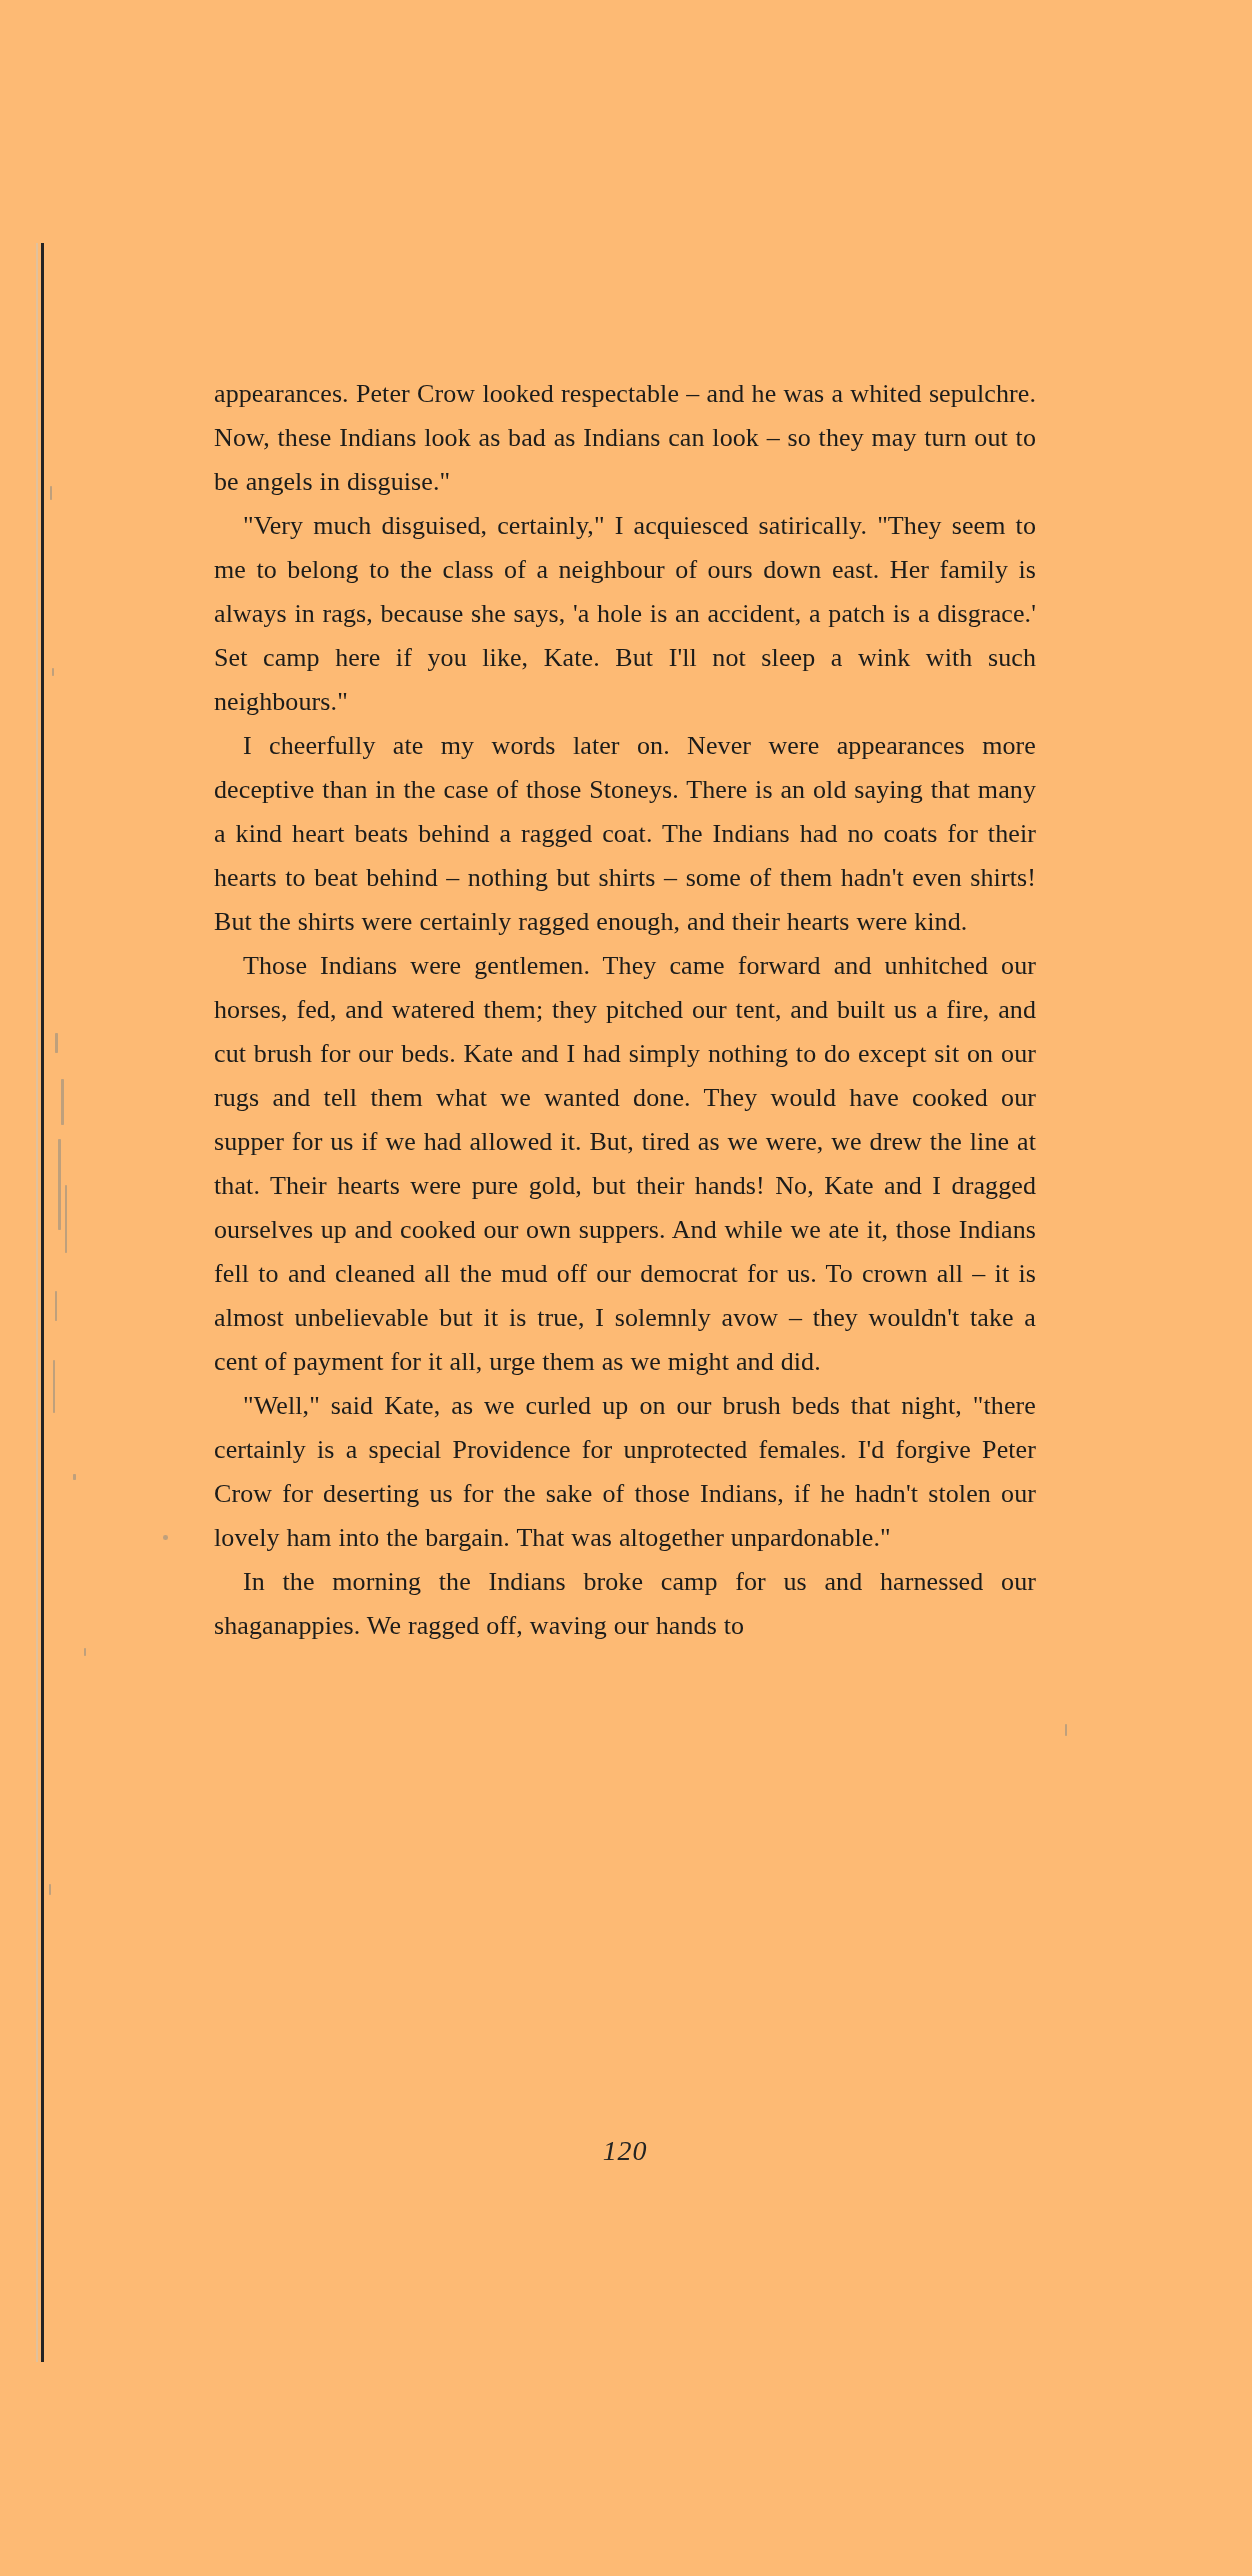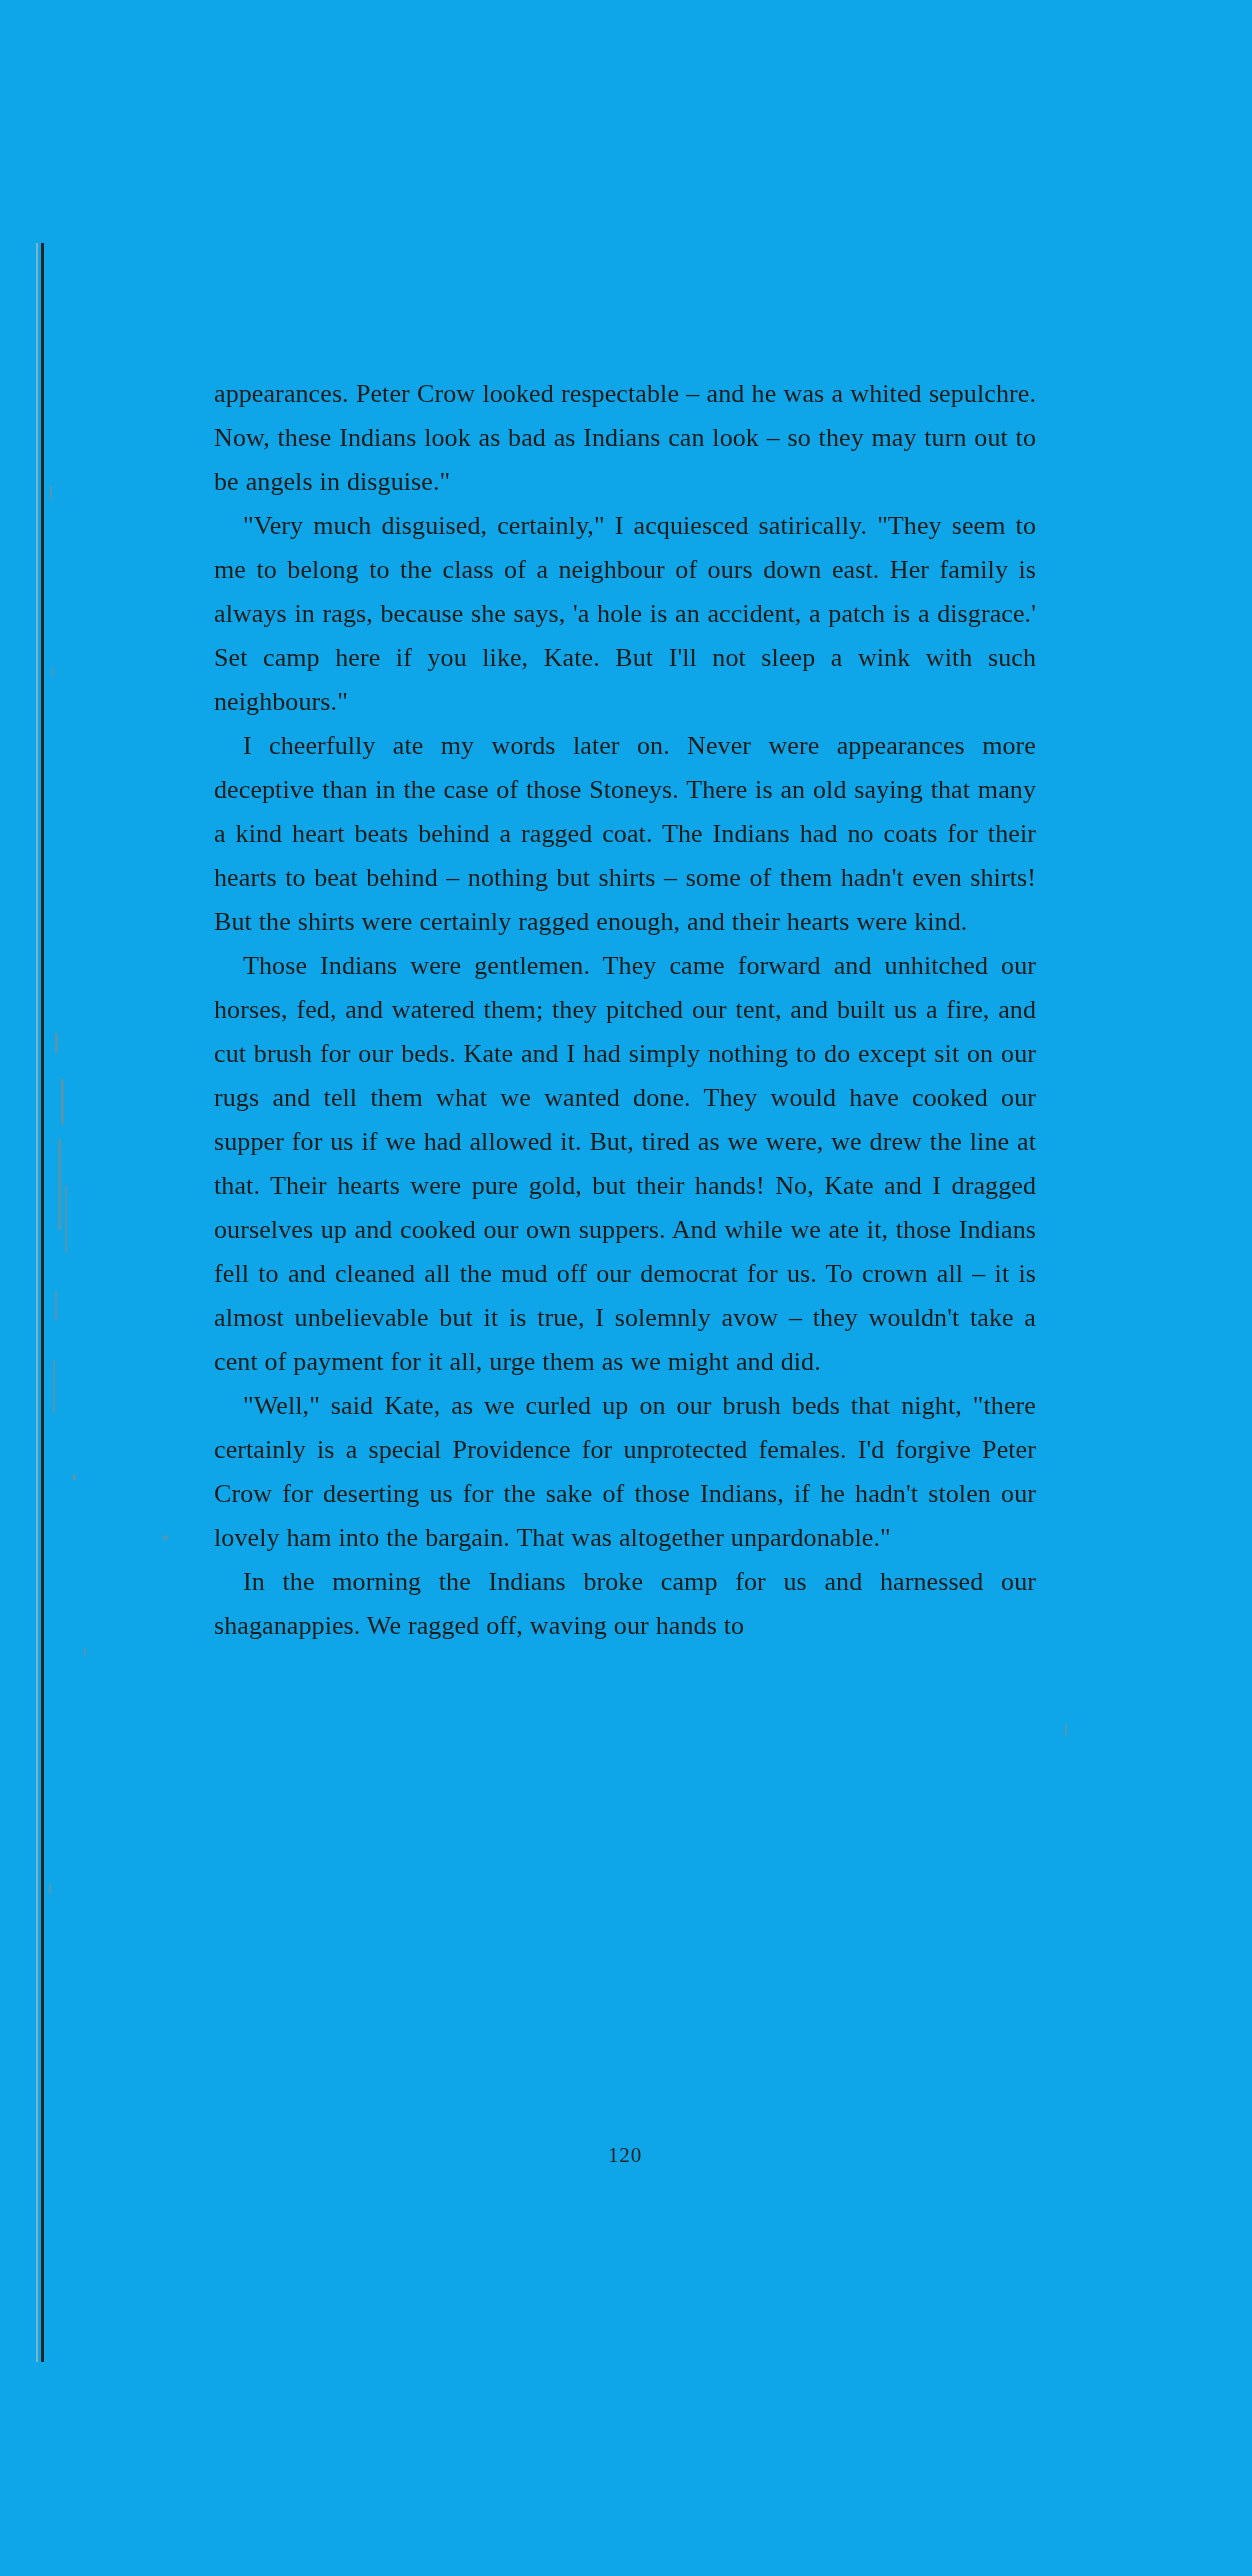--- a/index.html
+++ b/index.html
@@ -13,21 +13,21 @@
     position: relative;
     font-family: "Liberation Serif", serif;
     color: #1a1a1a;
     overflow: hidden;
   }
 
   
   .scan {
     position: absolute;
     inset: 0;
-    background: #0ea5e9;
+    background: #fdba74;
   }
 
   
   .spine-line {
     position: absolute;
     left: 41px;
     top: 243px;
     width: 3px;
     height: 2119px;
     background: #242424;
@@ -73,24 +73,24 @@
   p.para.no-indent {
     text-indent: 0;
   }
 
   .folio {
     position: absolute;
     left: 214px;
     top: 2135px;
     width: 822px;
     text-align: center;
-    font-size: 21px;
+    font-size: 28px;
+    font-style: italic;
     letter-spacing: 0.9px;
     color: #242422;
-    margin-top: 8px;
   }
 </style>
 </head>
 <body>
 
 <div class="scan">
 
   <div class="spine-line-soft"></div>
   <div class="spine-line"></div>
 

